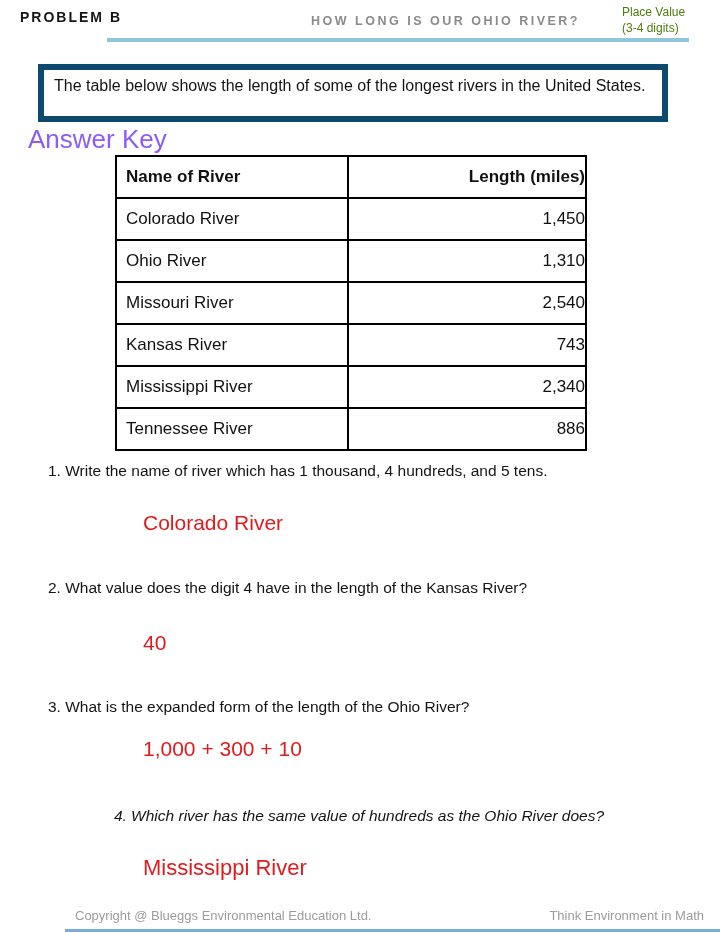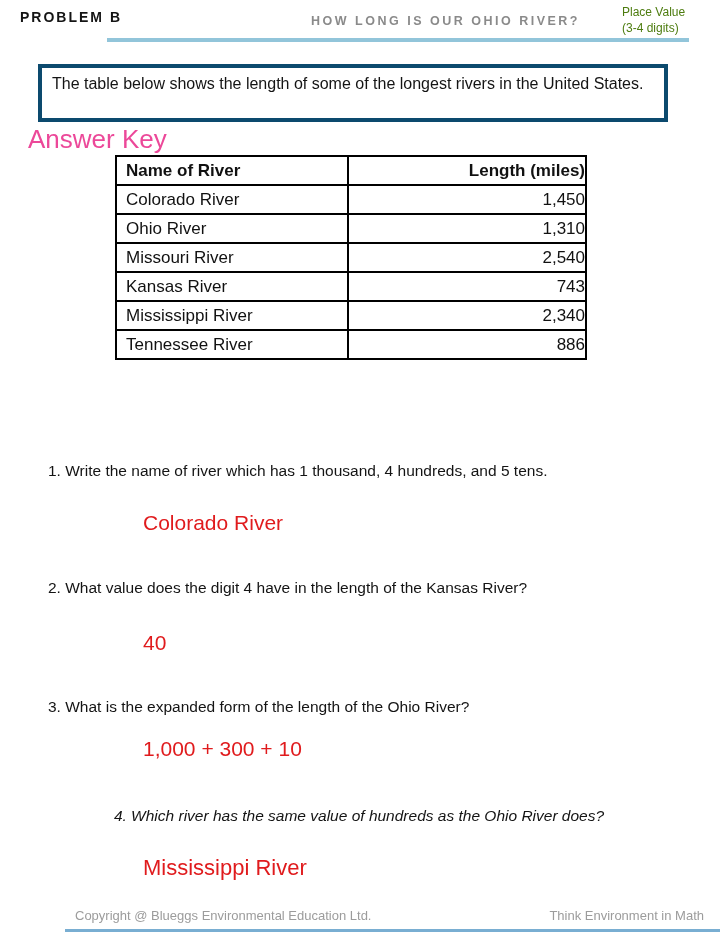--- a/index.html
+++ b/index.html
@@ -30,39 +30,39 @@
     font-size: 12px; line-height: 16px; color: #4d7c0f;
   }
   .header-rule {
     position: absolute; left: 107px; top: 38px; width: 582px; height: 4px;
     background: #92c5da;
   }
 
   
   .intro-box {
     position: absolute; left: 38px; top: 64px; width: 630px; height: 58px;
-    border: 4px solid #0c4a6e;
+    border: 6px solid #0c4a6e;
     padding: 3px 10px;
     font-size: 16px; line-height: 25px; color: #141414;
   }
 
   
   .answer-key {
     position: absolute; left: 28px; top: 124px;
-    font-size: 26px; color: #ec4899;
+    font-size: 26px; color: #8b5cf6;
   }
 
   
   .rivers-table {
     position: absolute; left: 115px; top: 155px;
     border-collapse: collapse;
   }
   .rivers-table th, .rivers-table td {
     border: 2px solid #000000;
-    height: 29px;
+    height: 42px;
     font-size: 17px;
     vertical-align: middle;
   }
   .rivers-table th { font-weight: 700; }
   .col-name  { width: 232px; text-align: left; padding-left: 9px; }
   .col-length{ width: 238px; text-align: right; }
 
   
   .question {
     position: absolute; left: 48px; width: 622px;

